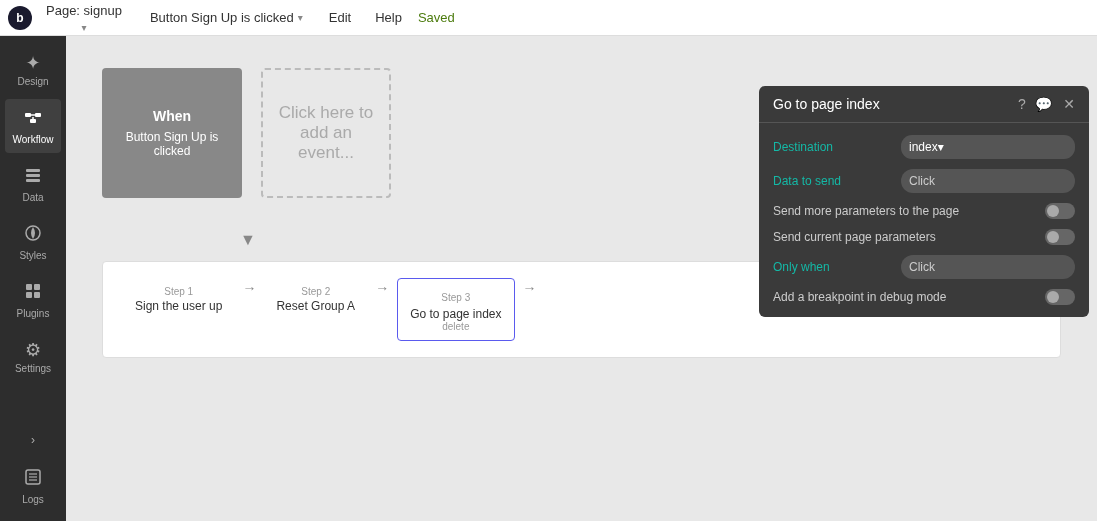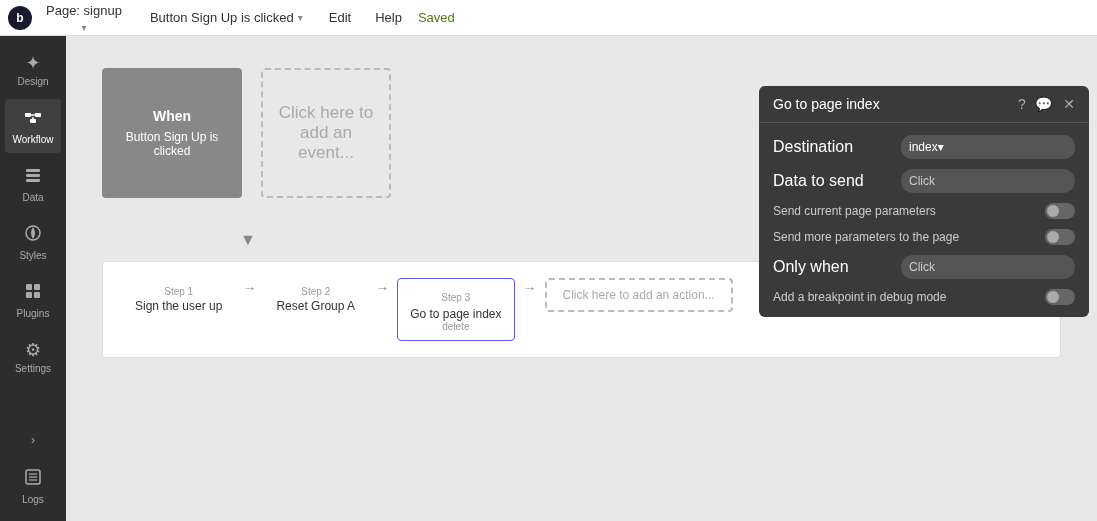--- a/index.html
+++ b/index.html
@@ -234,22 +234,22 @@
       display: flex; gap: 10px; align-items: center;
     }
     .panel-icon { color: #aaa; cursor: pointer; font-size: 14px; }
     .panel-body { padding: 12px 14px; display: flex; flex-direction: column; gap: 10px; }
     .panel-row {
       display: flex;
       align-items: center;
       gap: 8px;
     }
     .panel-row-label {
-      font-size: 16px;
-      color: #ffffff;
+      font-size: 12px;
+      color: #14b8a6;
       min-width: 120px;
     }
     .panel-select {
       flex: 1;
       background: #555;
       border: none;
       border-radius: 11px;
       padding: 5px 8px;
       color: #fff;
       font-size: 12px;
@@ -414,23 +414,20 @@
         <div class="step">
           <div class="step-box">
             <span class="step-label">Step 3</span>
             <div class="step-name">Go to page index</div>
             <div class="step-delete">delete</div>
           </div>
         </div>
 
         <div class="step-arrow">→</div>
 
-        <div class="add-action-card">
-          <span>Click here to add an action...</span>
-        </div>
 
       </div>
 
       <div class="panel-overlay">
         <div class="panel">
 
           <div class="panel-header">
             <span class="panel-title">Go to page index</span>
             <div class="panel-header-icons">
               <span class="panel-icon">?</span>
@@ -450,26 +447,26 @@
             </div>
 
             <div class="panel-row">
               <span class="panel-row-label">Data to send</span>
               <div class="panel-input">
                 <span>Click</span>
               </div>
             </div>
 
             <div class="panel-toggle-row">
+              <span class="panel-toggle-label">Send more parameters to the page</span>
+              <div class="toggle-box"></div>
+            </div>
+
+            <div class="panel-toggle-row">
               <span class="panel-toggle-label">Send current page parameters</span>
-              <div class="toggle-box"></div>
-            </div>
-
-            <div class="panel-toggle-row">
-              <span class="panel-toggle-label">Send more parameters to the page</span>
               <div class="toggle-box"></div>
             </div>
 
             <div class="panel-row">
               <span class="panel-row-label">Only when</span>
               <div class="panel-input">
                 <span>Click</span>
               </div>
             </div>
 

